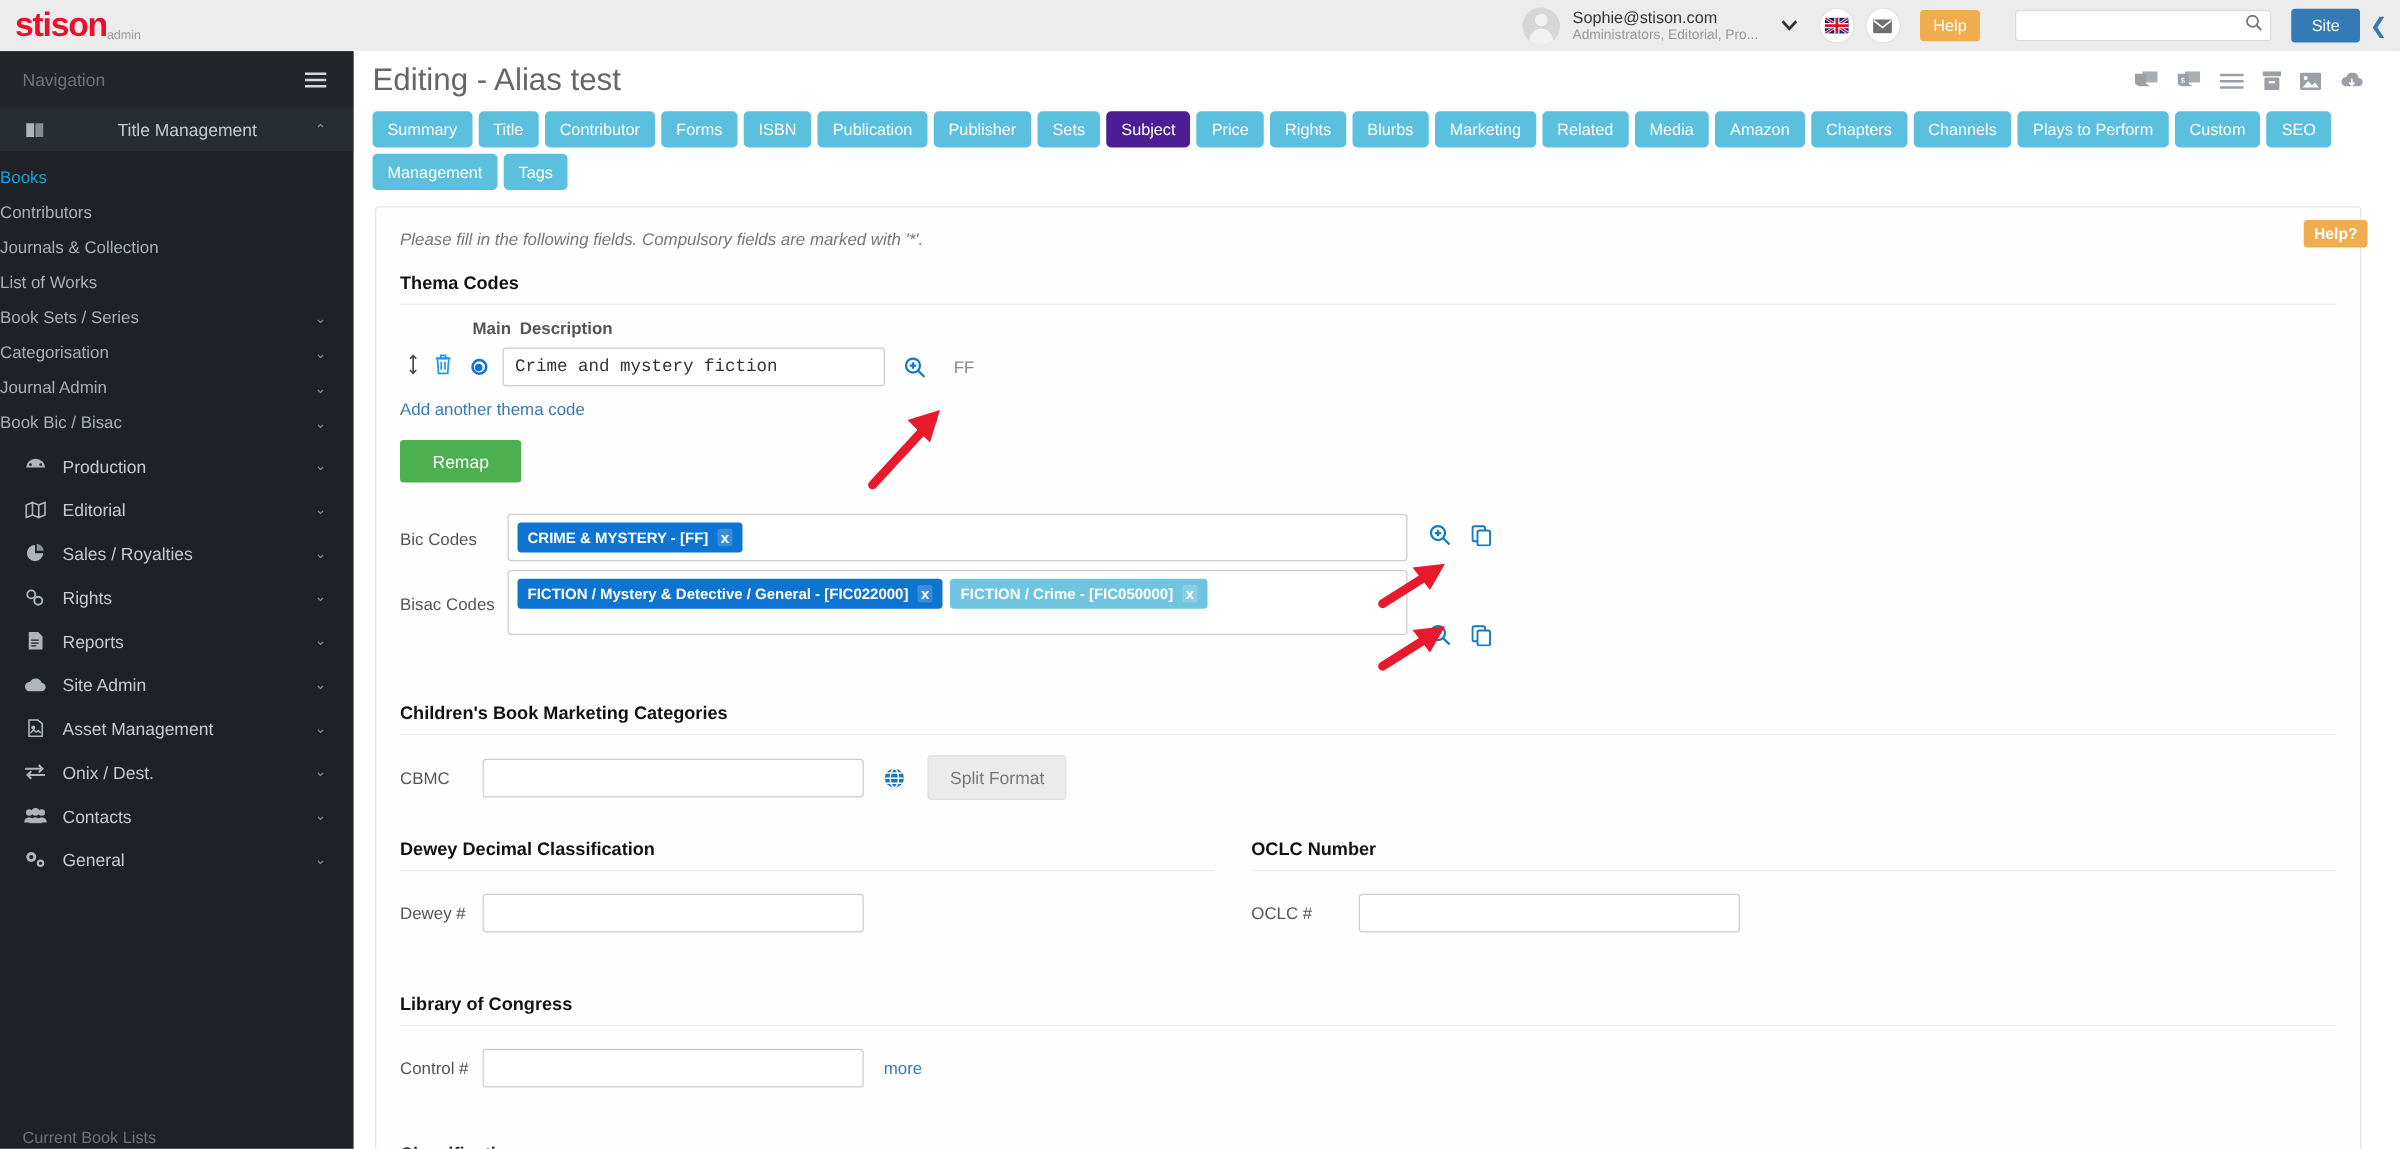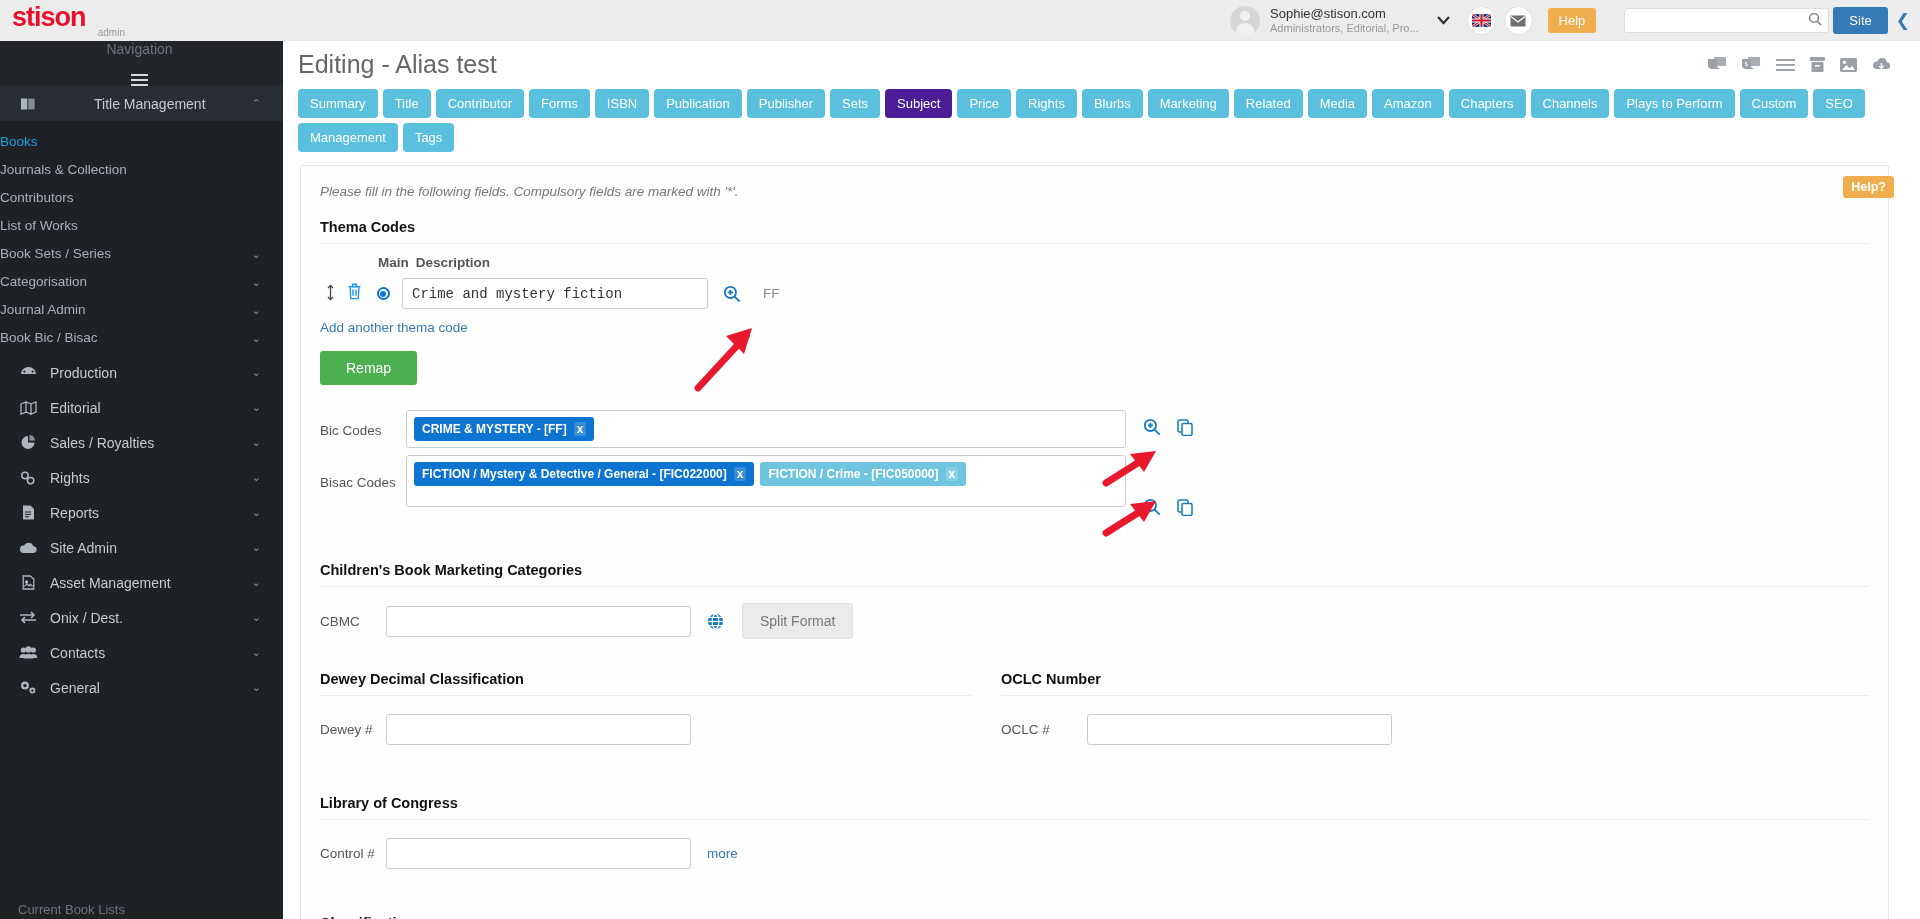--- a/index.html
+++ b/index.html
@@ -13,21 +13,21 @@
 
   
   .topbar {
     position: absolute; top: 0; left: 0;
     width: 1920px; height: 41px;
     background: #ececec;
     display: flex; align-items: center;
   }
   .brand {
     width: 115px; margin-left: 12px;
-    display: flex; flex-direction: column; align-items: flex-start;
+    display: flex; flex-direction: row; align-items: flex-start;
     line-height: 1;
   }
   .brand-main {
     font-size: 27px; font-weight: bold; color: #e8112d;
     letter-spacing: -1px;
   }
   .brand-sub {
     font-size: 10px; color: #9a9a9a; align-self: flex-end;
     margin-top: -3px; margin-right: 2px;
   }
@@ -73,38 +73,37 @@
     background: #fff; border: 1px solid #dcdcdc; border-radius: 3px;
     display: flex; align-items: center; padding: 0 6px;
   }
   .search-box input {
     border: none; outline: none; flex: 1; font-size: 12px;
     font-family: "Liberation Sans", sans-serif; background: transparent;
   }
   .site-btn {
     background: #337ab7; color: #fff; border: none;
     font-size: 13px; padding: 6px 16px; border-radius: 3px;
-    margin-left: 4px; cursor: pointer;
+    margin-left: 16px; cursor: pointer;
   }
   .chev-left {
     color: #337ab7; font-size: 17px; margin: 0 10px 0 8px; cursor: pointer;
   }
 
   
   .sidebar {
     position: absolute; top: 41px; left: 0;
     width: 283px; height: 878px;
     background: #1e2226;
     overflow: hidden;
   }
   .nav-head {
     height: 45px; background: #22262b;
     display: flex; align-items: center; justify-content: space-between;
     padding: 0 22px 0 18px;
-    flex-direction: column;
   }
   .nav-head-label { color: #6d747c; font-size: 14px; }
   .burger { display: flex; flex-direction: column; gap: 3px; cursor: pointer; }
   .burger i { display: block; width: 17px; height: 2px; background: #d7dadd; }
   .nav-group {
     height: 35px; display: flex; align-items: center;
     padding: 0 22px 0 18px; color: #c6cbd1; font-size: 14px;
     cursor: pointer;
   }
   .nav-group.active-group { background: #282d33; gap: 44px; }
@@ -349,24 +348,24 @@
           <path d="M8.3 1.5h6.3v11H8.3z" opacity=".7"></path>
         </svg>
     </span>
     <span class="nav-label">Title Management</span>
     <span class="nav-chev">⌃</span>
   </div>
   <div class="nav-sub sel">
     <span>Books</span>
   </div>
   <div class="nav-sub">
+    <span>Contributors</span>
+  </div>
+  <div class="nav-sub">
     <span>Journals &amp; Collection</span>
-  </div>
-  <div class="nav-sub">
-    <span>Contributors</span>
   </div>
   <div class="nav-sub">
     <span>List of Works</span>
   </div>
   <div class="nav-sub">
     <span>Book Sets / Series</span>
     <span class="nav-chev">⌄</span>
   </div>
   <div class="nav-sub">
     <span>Categorisation</span>

